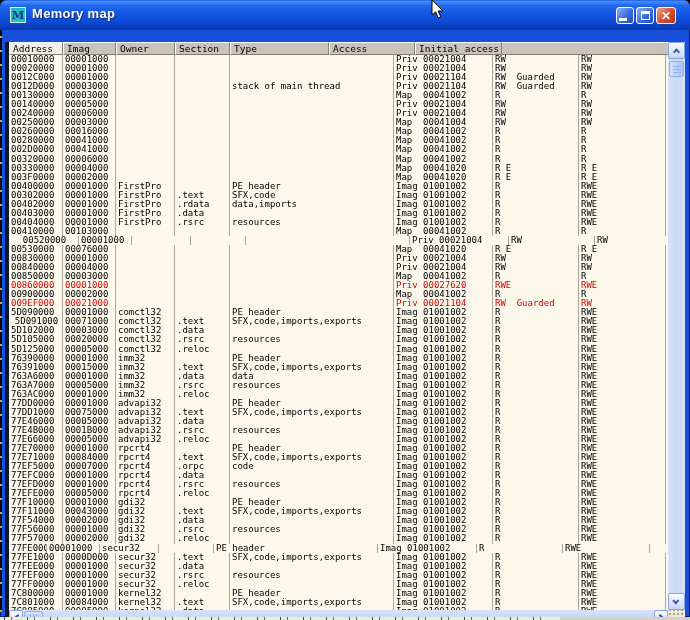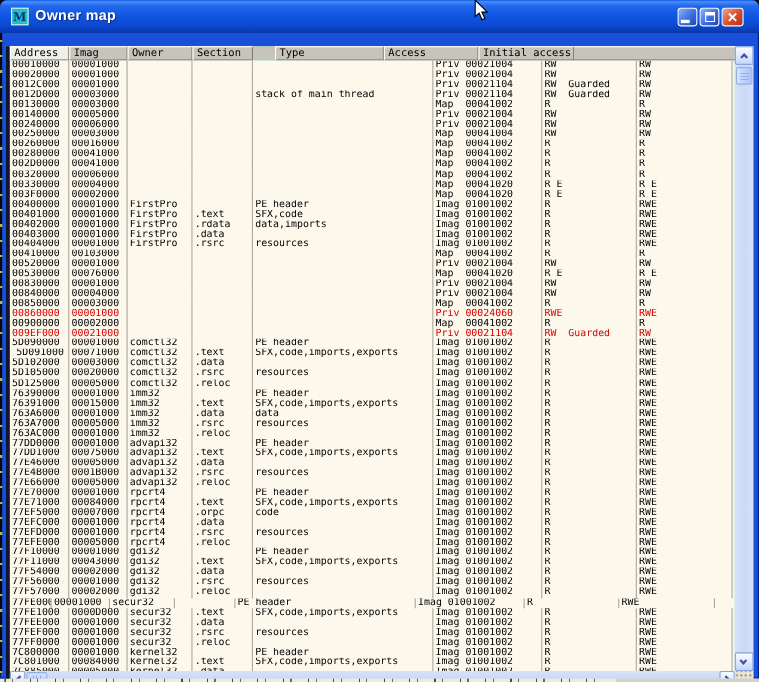--- a/index.html
+++ b/index.html
@@ -85,39 +85,39 @@
   .cursor{position:absolute;left:431px;top:0;width:14px;height:20px;z-index:50;}
 </style>
 </head>
 <body>
 
 <div class="stage">
   <div class="win">
 
     <div class="titlebar">
       <div class="app-icon">M</div>
-      <div class="title-text">Owner map</div>
+      <div class="title-text">Memory map</div>
       <div class="cap-btn btn-blue btn-min">
         <span class="glyph-min"></span>
       </div>
       <div class="cap-btn btn-blue btn-max">
         <span class="glyph-max"></span>
       </div>
       <div class="cap-btn btn-close">
         <span class="glyph-close">✕</span>
       </div>
     </div>
 
     <div class="client">
       <div class="thead">
           <div class="hcell hl" style="width: 54px;">Address</div>
           <div class="hcell" style="width: 53px;">Imag</div>
           <div class="hcell" style="width: 59px;">Owner</div>
           <div class="hcell" style="width: 55px;">Section</div>
-          <div class="hcell" style="width: 99px; margin-left: 20px;">Type</div>
+          <div class="hcell" style="width: 99px;">Type</div>
           <div class="hcell" style="width: 86px;">Access</div>
           <div class="hcell" style="width: 87px;">Initial access</div>
           <div class="hfill"></div>
         </div>
       <div class="tbody">
           <div class="trow">
             <div class="tcell" style="width: 54px;">00010000</div>
             <div class="tcell" style="width: 53px;">00001000</div>
             <div class="tcell" style="width: 59px;"></div>
             <div class="tcell" style="width: 55px;"></div>
@@ -260,21 +260,21 @@
             <div class="tcell" style="width: 54px;">00400000</div>
             <div class="tcell" style="width: 53px;">00001000</div>
             <div class="tcell" style="width: 59px;">FirstPro</div>
             <div class="tcell" style="width: 55px;"></div>
             <div class="tcell" style="width: 164px;">PE header</div>
             <div class="tcell" style="width: 99px;">Imag 01001002</div>
             <div class="tcell" style="width: 86px;">R</div>
             <div class="tcell" style="width: 87px;">RWE</div>
           </div>
           <div class="trow">
-            <div class="tcell" style="width: 54px;">00401000</div>
+            <div class="tcell" style="width: 54px;">00302000</div>
             <div class="tcell" style="width: 53px;">00001000</div>
             <div class="tcell" style="width: 59px;">FirstPro</div>
             <div class="tcell" style="width: 55px;">.text</div>
             <div class="tcell" style="width: 164px;">SFX,code</div>
             <div class="tcell" style="width: 99px;">Imag 01001002</div>
             <div class="tcell" style="width: 86px;">R</div>
             <div class="tcell" style="width: 87px;">RWE</div>
           </div>
           <div class="trow">
             <div class="tcell" style="width: 54px;">00402000</div>
@@ -310,21 +310,21 @@
             <div class="tcell" style="width: 54px;">00410000</div>
             <div class="tcell" style="width: 53px;">00103000</div>
             <div class="tcell" style="width: 59px;"></div>
             <div class="tcell" style="width: 55px;"></div>
             <div class="tcell" style="width: 164px;"></div>
             <div class="tcell" style="width: 99px;">Map  00041002</div>
             <div class="tcell" style="width: 86px;">R</div>
             <div class="tcell" style="width: 87px;">R</div>
           </div>
           <div class="trow">
-            <div class="tcell" style="width: 54px;">00520000</div>
+            <div class="tcell" style="width: 70px; text-align: center;">00520000</div>
             <div class="tcell" style="width: 53px;">00001000</div>
             <div class="tcell" style="width: 59px;"></div>
             <div class="tcell" style="width: 55px;"></div>
             <div class="tcell" style="width: 164px;"></div>
             <div class="tcell" style="width: 99px;">Priv 00021004</div>
             <div class="tcell" style="width: 86px;">RW</div>
             <div class="tcell" style="width: 87px;">RW</div>
           </div>
           <div class="trow">
             <div class="tcell" style="width: 54px;">00530000</div>
@@ -365,21 +365,21 @@
             <div class="tcell" style="width: 99px;">Map  00041002</div>
             <div class="tcell" style="width: 86px;">R</div>
             <div class="tcell" style="width: 87px;">R</div>
           </div>
           <div class="trow red">
             <div class="tcell" style="width: 54px;">00860000</div>
             <div class="tcell" style="width: 53px;">00001000</div>
             <div class="tcell" style="width: 59px;"></div>
             <div class="tcell" style="width: 55px;"></div>
             <div class="tcell" style="width: 164px;"></div>
-            <div class="tcell" style="width: 99px;">Priv 00024060</div>
+            <div class="tcell" style="width: 99px;">Priv 00027620</div>
             <div class="tcell" style="width: 86px;">RWE</div>
             <div class="tcell" style="width: 87px;">RWE</div>
           </div>
           <div class="trow">
             <div class="tcell" style="width: 54px;">00900000</div>
             <div class="tcell" style="width: 53px;">00002000</div>
             <div class="tcell" style="width: 59px;"></div>
             <div class="tcell" style="width: 55px;"></div>
             <div class="tcell" style="width: 164px;"></div>
             <div class="tcell" style="width: 99px;">Map  00041002</div>

